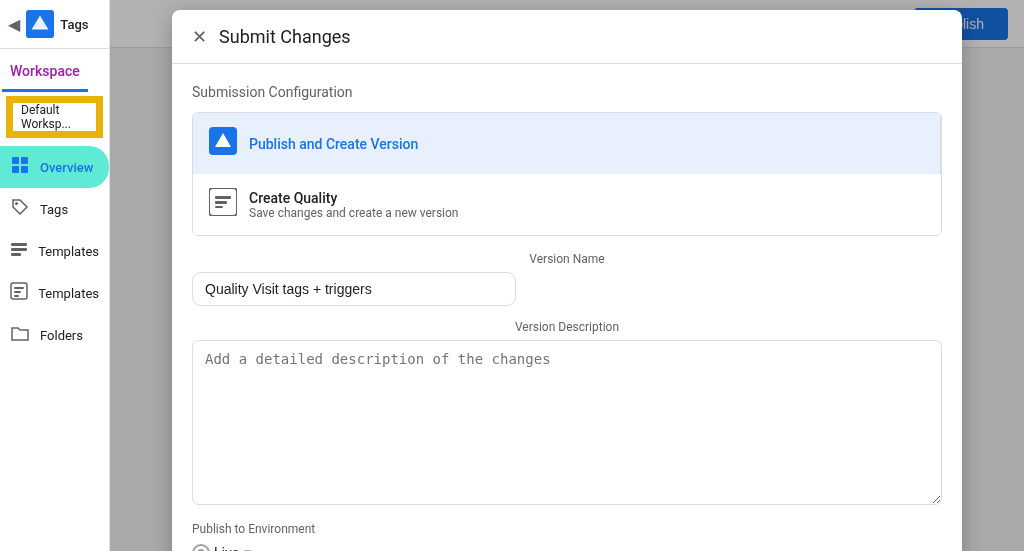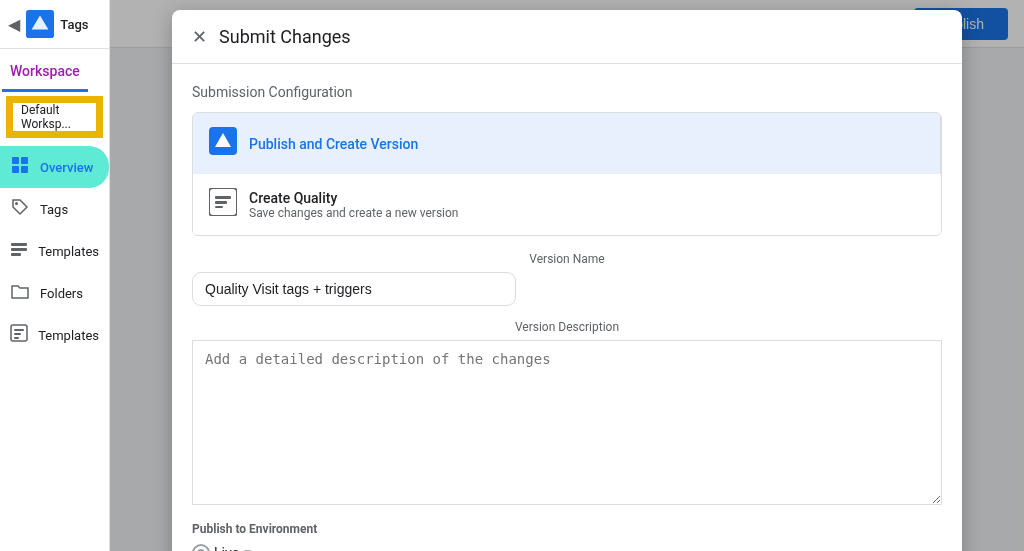--- a/index.html
+++ b/index.html
@@ -247,34 +247,33 @@
       border: 1px solid #dadce0;
       border-radius: 9px;
       padding: 8px 12px;
       font-size: 14px;
       color: #202124;
       width: 324px;
     }
 
     .form-textarea {
       border: 1px solid #dadce0;
-      border-radius: 0;
+      border-radius: 7px;
       padding: 10px 12px;
       font-size: 14px;
       color: #9aa0a6;
       width: 100%;
       height: 165px;
       resize: vertical;
     }
 
     .publish-env-label {
       font-size: 12px;
       color: #5f6368;
       margin-bottom: 8px;
-      font-weight: bold;
     }
 
     .env-live {
       display: flex;
       align-items: center;
       gap: 4px;
     }
 
     .live-radio {
       width: 18px;
@@ -361,35 +360,35 @@
           <rect x="1" y="3" width="16" height="3" rx="1" fill="#5f6368"></rect>
           <rect x="1" y="8" width="16" height="3" rx="1" fill="#5f6368"></rect>
           <rect x="1" y="13" width="10" height="3" rx="1" fill="#5f6368"></rect>
         </svg>
     </span>
     <span>Templates</span>
   </div>
   <div class="nav-item">
     <span class="nav-icon">
       <svg width="18" height="18" viewBox="0 0 18 18">
-          <path d="M1 4h6l2 2h8v10H1V4z" fill="none" stroke="#5f6368" stroke-width="1.5"></path>
-        </svg>
-    </span>
-    <span>Folders</span>
-  </div>
-  <div class="nav-item">
-    <span class="nav-icon">
-      <svg width="18" height="18" viewBox="0 0 18 18">
           <rect x="1" y="1" width="16" height="16" rx="2" fill="none" stroke="#5f6368" stroke-width="1.5"></rect>
           <rect x="4" y="5" width="10" height="2" rx="1" fill="#5f6368"></rect>
           <rect x="4" y="9" width="7" height="2" rx="1" fill="#5f6368"></rect>
           <rect x="4" y="13" width="5" height="2" rx="1" fill="#5f6368"></rect>
         </svg>
     </span>
     <span>Templates</span>
+  </div>
+  <div class="nav-item">
+    <span class="nav-icon">
+      <svg width="18" height="18" viewBox="0 0 18 18">
+          <path d="M1 4h6l2 2h8v10H1V4z" fill="none" stroke="#5f6368" stroke-width="1.5"></path>
+        </svg>
+    </span>
+    <span>Folders</span>
   </div>
 </div>
 
 <div class="main">
 
   <div class="topbar">
     <button class="publish-button">Publish</button>
   </div>
 
   <div class="dialog-overlay">

